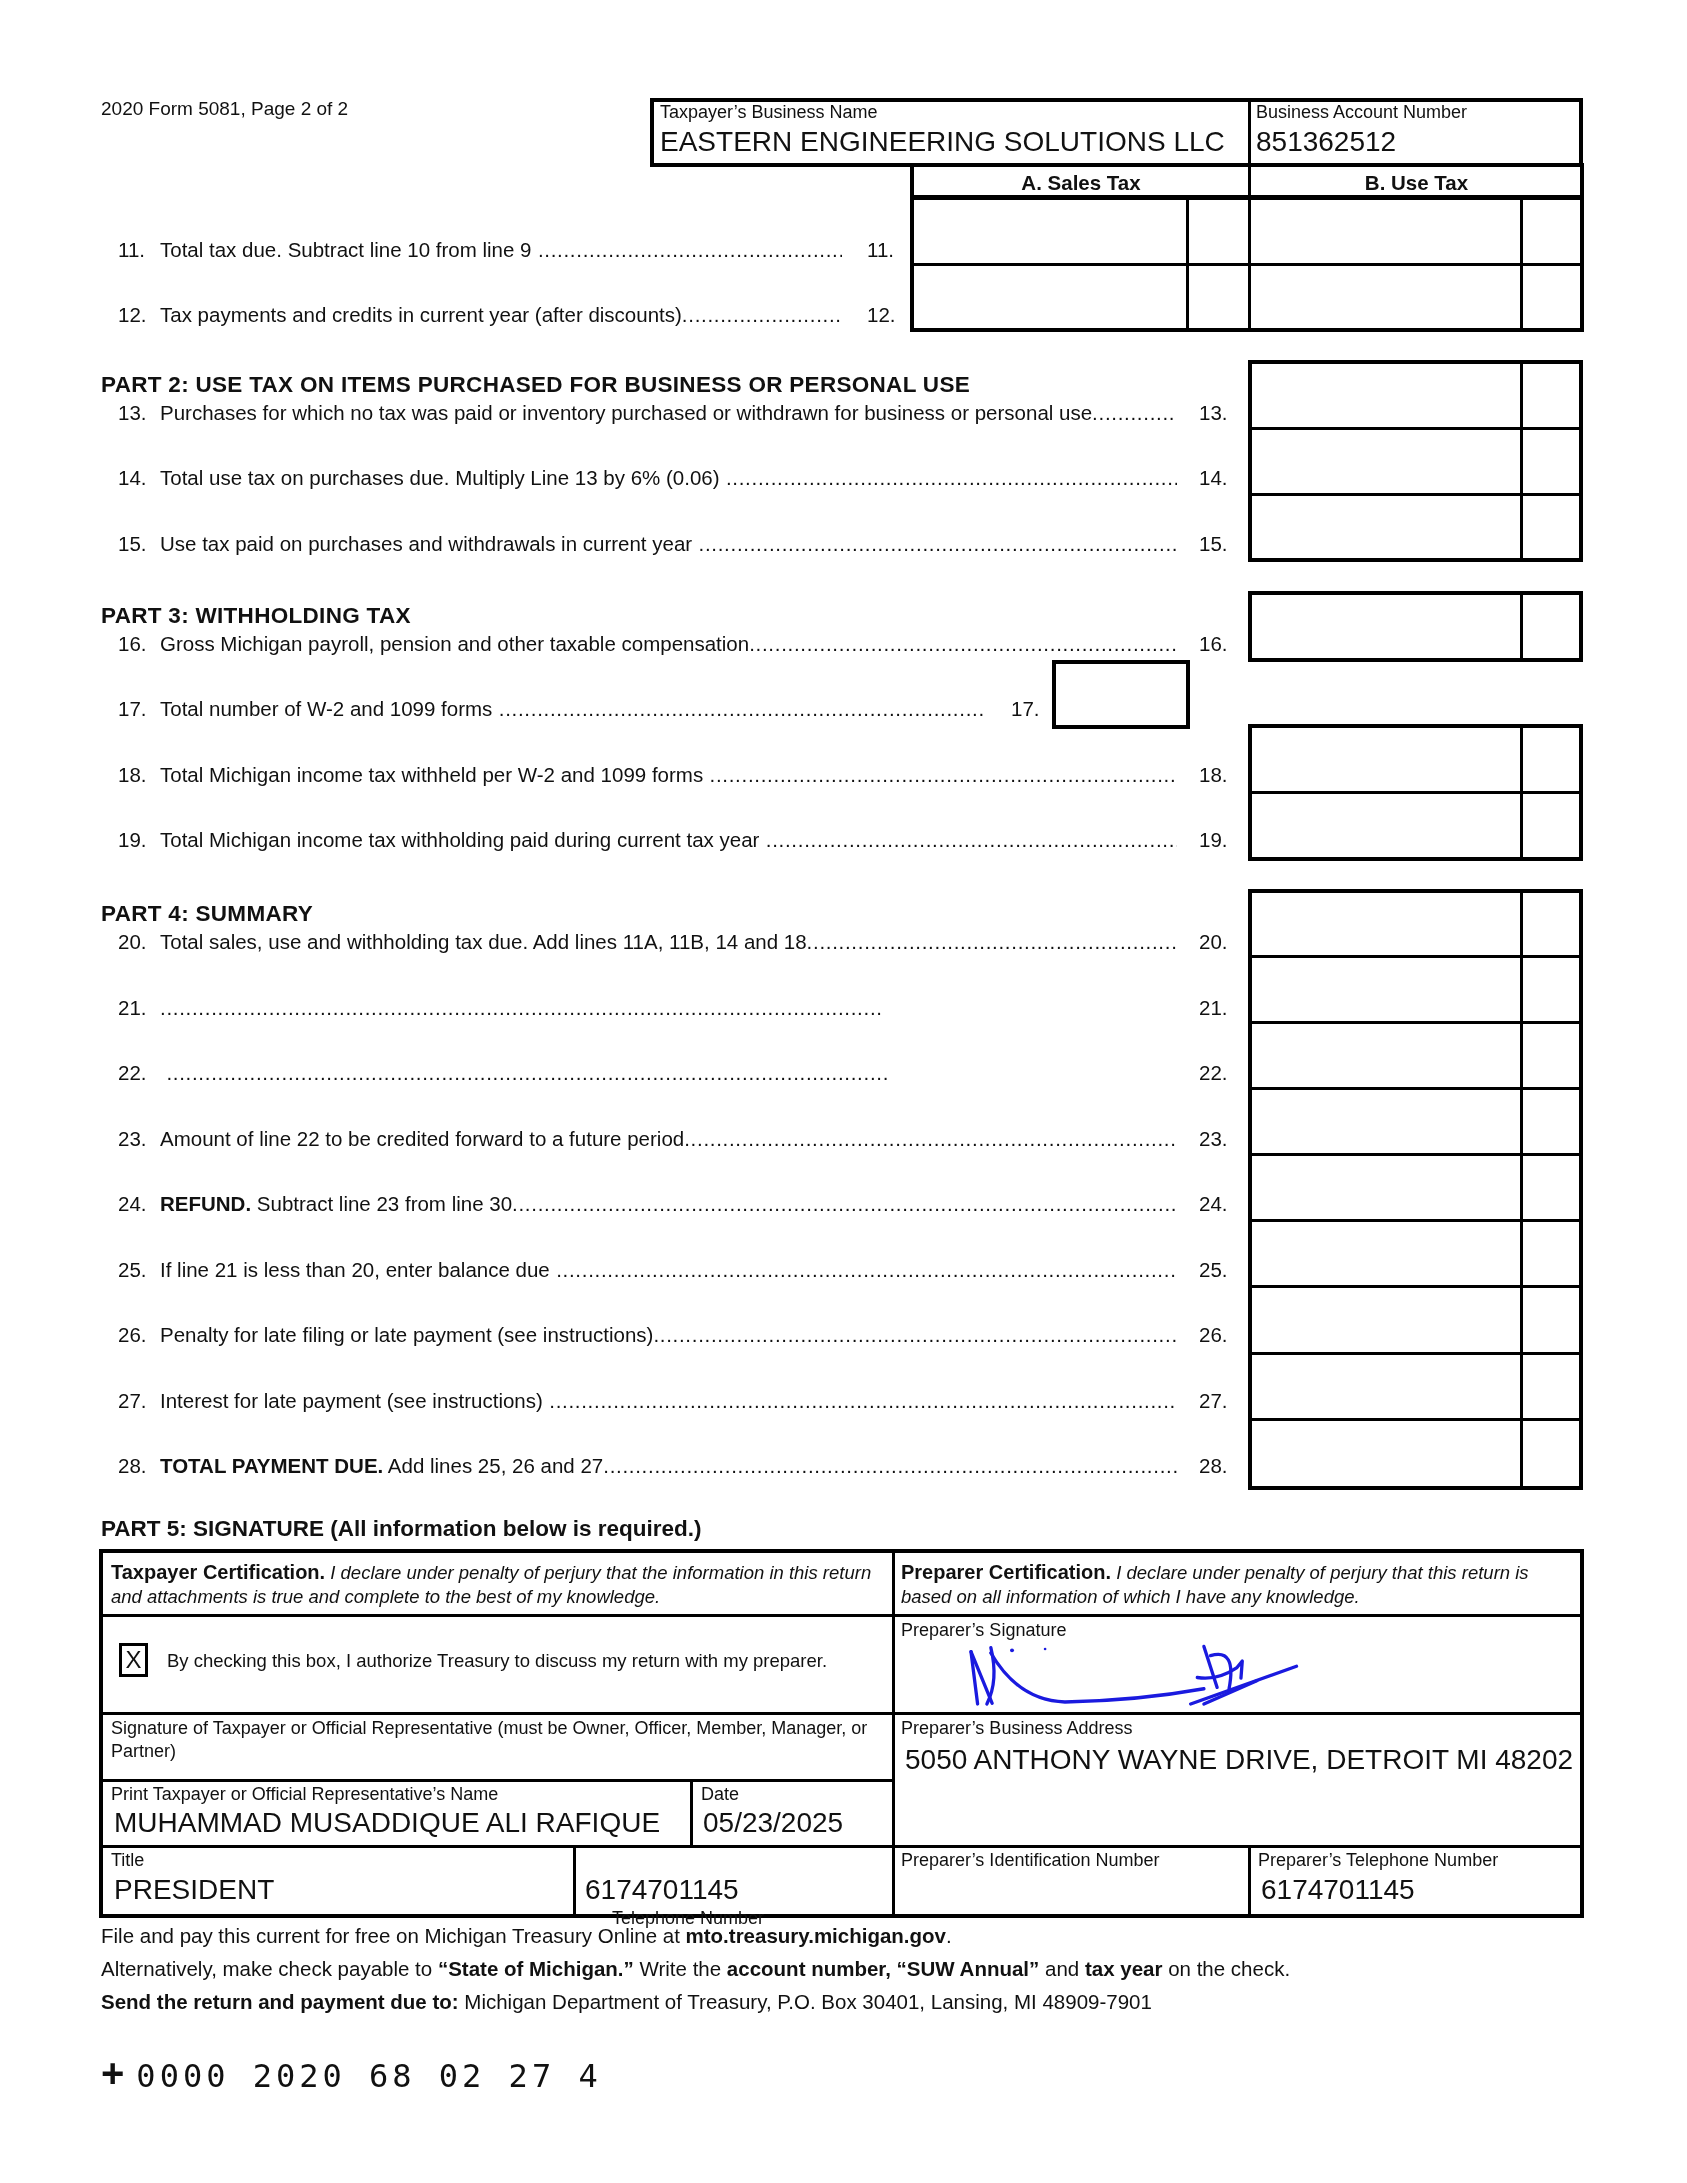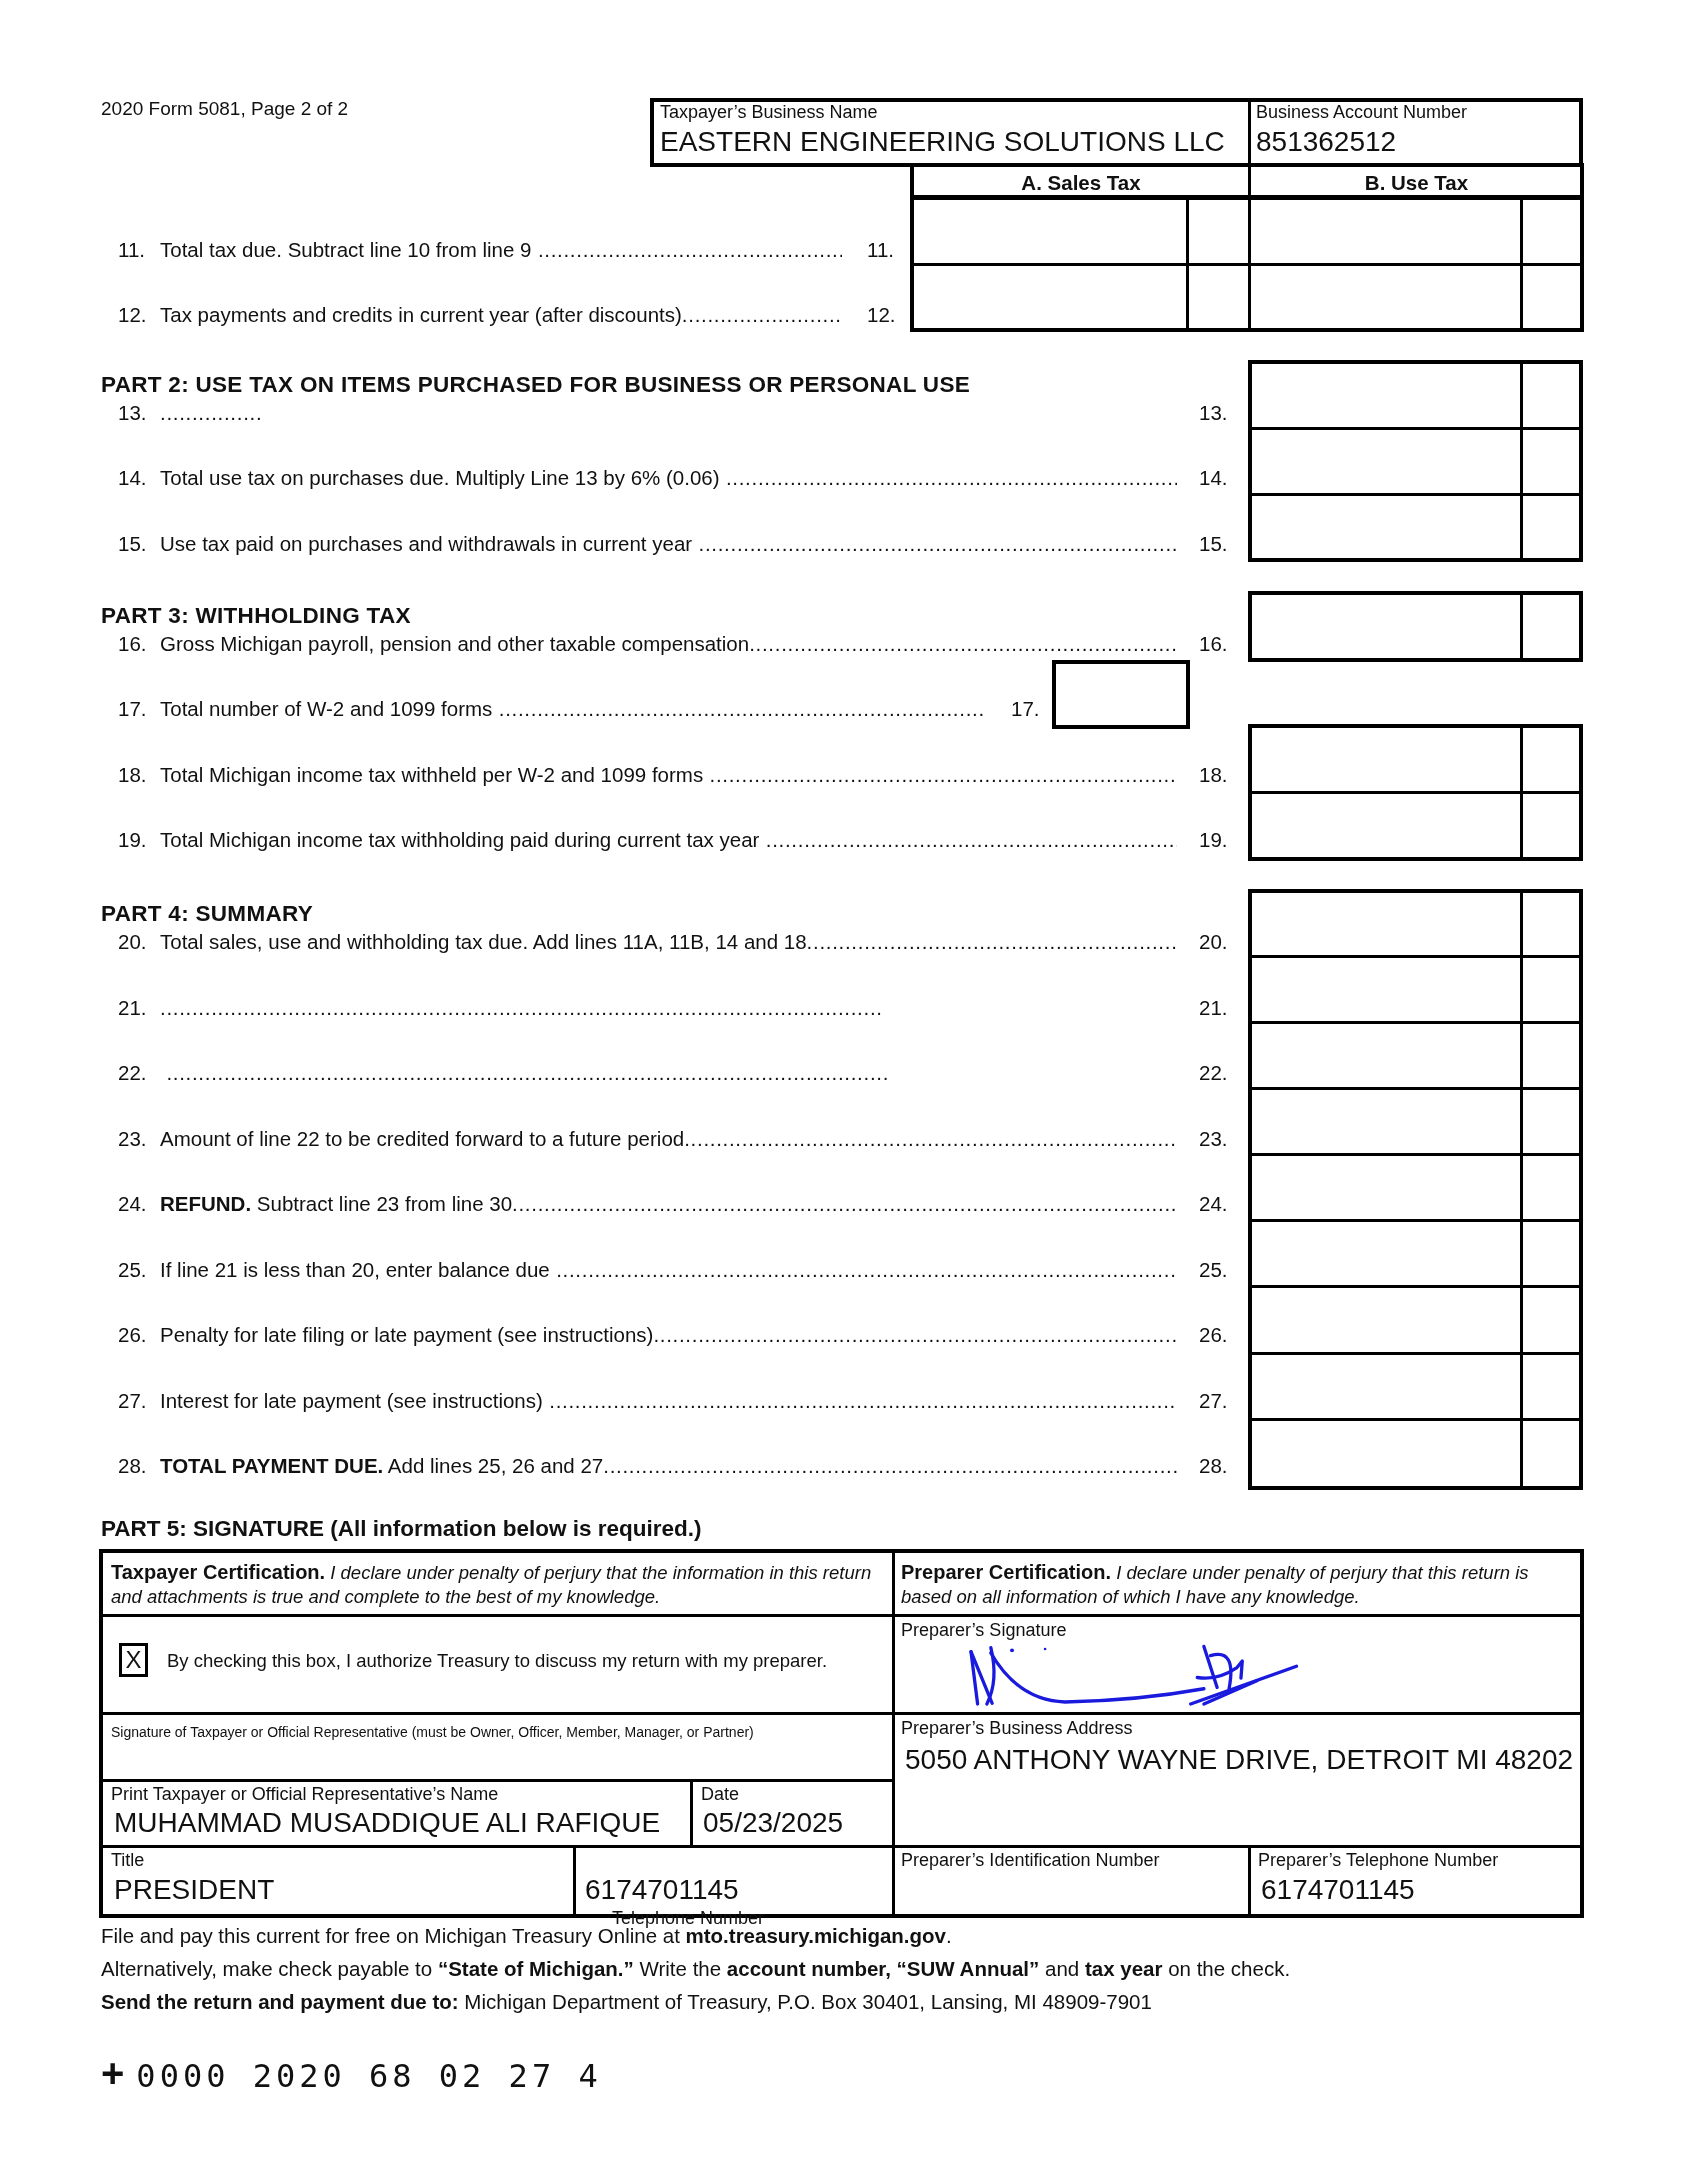--- a/index.html
+++ b/index.html
@@ -66,20 +66,21 @@
 <div class="cell" style="left:1252px; top:198px; width:269px; height:64px;"></div>
 <div class="cell" style="left:1524px; top:198px; width:56px; height:64px;"></div>
 <div class="cell" style="left:913px; top:266px; width:273px; height:64px;"></div>
 <div class="cell" style="left:1189px; top:266px; width:60px; height:64px;"></div>
 <div class="cell" style="left:1252px; top:266px; width:269px; height:64px;"></div>
 <div class="cell" style="left:1524px; top:266px; width:56px; height:64px;"></div>
 
 <div class="part-title" style="top:372px;text-align:right;">PART 2: USE TAX ON ITEMS PURCHASED FOR BUSINESS OR PERSONAL USE</div>
 <div class="line-row" style="top:401px; width:1059px;">
   <span class="num">13.</span>
+  <span>Purchases for which no tax was paid or inventory purchased or withdrawn for business or personal use</span>
   <span class="dots">................</span>
 </div>
 <div class="line-no" style="left:1199px; top:401px;">13.</div>
 <div class="line-row" style="top:466px; width:1059px;">
   <span class="num">14.</span>
   <span>Total use tax on purchases due. Multiply Line 13 by 6% (0.06)</span>
   <span class="dots">&nbsp;..................................................................................................................................................</span>
 </div>
 <div class="line-no" style="left:1199px; top:466px;">14.</div>
 <div class="line-row" style="top:532px; width:1059px;">
@@ -272,21 +273,21 @@
       <path d="M 430 22 Q 470 10 458 72"></path>
       <path d="M 410 55 Q 440 60 470 40 L 478 30 L 476 56"></path>
       <path d="M 400 95 L 560 38"></path>
       <path d="M 420 95 L 500 60"></path>
     </g>
     <circle cx="130" cy="14" r="3" fill="#1a1adf"></circle>
     <circle cx="180" cy="12" r="2" fill="#1a1adf"></circle>
   </svg>
 </div>
 
-<div class="abs" style="left:111px; top:1717px; width:774px; font-size:14px; line-height:31px;">Signature of Taxpayer or Official Representative (must be Owner, Officer, Member, Manager, or Partner)</div>
+<div class="abs" style="left:111px; top:1717px; width:774px; font-size:18px; line-height:23px;">Signature of Taxpayer or Official Representative (must be Owner, Officer, Member, Manager, or Partner)</div>
 <div class="cell" style="left:103px; top:1740px; width:787px; height:38px;"></div>
 
 <div class="field-label" style="left:901px; top:1718px;">Preparer’s Business Address</div>
 <div class="field-value" style="left:905px; top:1744px;">5050 ANTHONY WAYNE DRIVE, DETROIT MI 48202</div>
 
 <div class="field-label" style="left:111px; top:1784px;">Print Taxpayer or Official Representative’s Name</div>
 <div class="field-value" style="left:114px; top:1807px;">MUHAMMAD MUSADDIQUE ALI RAFIQUE</div>
 <div class="field-label" style="left:701px; top:1784px;">Date</div>
 <div class="field-value" style="left:703px; top:1807px;">05/23/2025</div>
 

